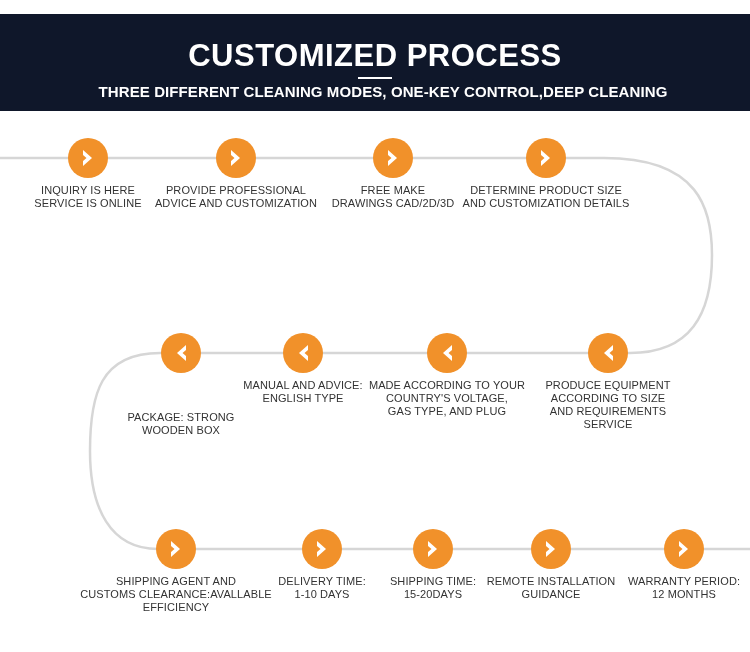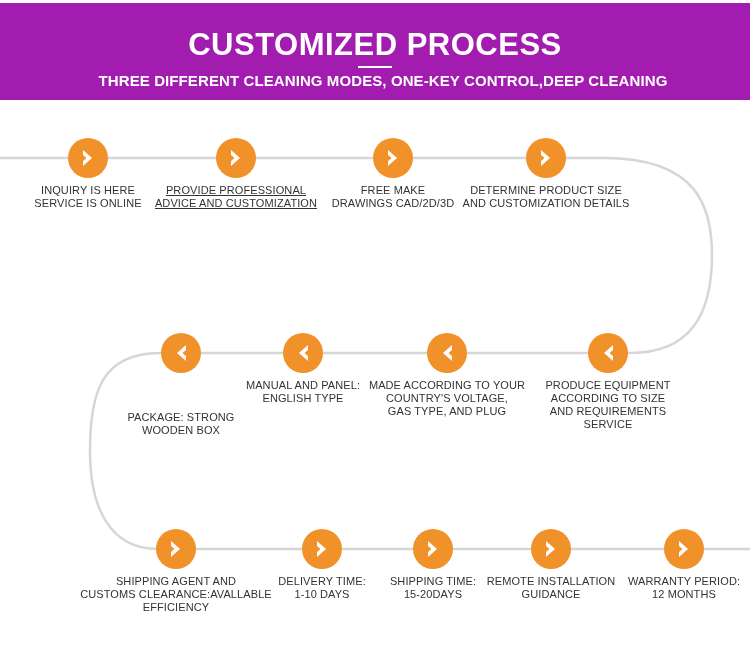--- a/index.html
+++ b/index.html
@@ -16,24 +16,24 @@
     width: 750px;
     height: 652px;
     background: #ffffff;
     overflow: hidden;
   }
 
   
   .banner {
     position: absolute;
     left: 0;
-    top: 3px;
+    top: 14px;
     width: 750px;
     height: 97px;
-    background: #a21caf;
+    background: #0f172a;
     box-sizing: border-box;
   }
   .banner-title {
     position: absolute;
     left: 0;
     top: 24px;
     width: 750px;
     text-align: center;
     color: #ffffff;
     font-size: 31px;
@@ -149,21 +149,21 @@
       <div class="step-label" style="left:-75px; width:150px;">INQUIRY IS HERE
 SERVICE IS ONLINE</div>
     </div>
 
     <div class="step" style="left:236px; top:58px;">
       <div class="step-circle">
         <svg width="20" height="20" viewBox="0 0 20 20" aria-hidden="true">
           <path d="M5 2 L14 10 L5 18 L5 13 L8.5 10 L5 7 Z" fill="#ffffff"></path>
         </svg>
       </div>
-      <div class="step-label" style="left:-95px; width:190px;text-decoration:underline;">PROVIDE PROFESSIONAL
+      <div class="step-label" style="left:-95px; width:190px;">PROVIDE PROFESSIONAL
 ADVICE AND CUSTOMIZATION</div>
     </div>
 
     <div class="step" style="left:393px; top:58px;">
       <div class="step-circle">
         <svg width="20" height="20" viewBox="0 0 20 20" aria-hidden="true">
           <path d="M5 2 L14 10 L5 18 L5 13 L8.5 10 L5 7 Z" fill="#ffffff"></path>
         </svg>
       </div>
       <div class="step-label" style="left:-75px; width:150px;">FREE MAKE
@@ -189,21 +189,21 @@
       <div class="step-label" style="left:-75px; width:150px;margin-top:32px;">PACKAGE: STRONG
 WOODEN BOX</div>
     </div>
 
     <div class="step" style="left:303px; top:253px;">
       <div class="step-circle">
         <svg width="20" height="20" viewBox="0 0 20 20" aria-hidden="true">
           <path d="M15 2 L6 10 L15 18 L15 13 L11.5 10 L15 7 Z" fill="#ffffff"></path>
         </svg>
       </div>
-      <div class="step-label" style="left:-75px; width:150px;">MANUAL AND PANEL:
+      <div class="step-label" style="left:-75px; width:150px;">MANUAL AND ADVICE:
 ENGLISH TYPE</div>
     </div>
 
     <div class="step" style="left:447px; top:253px;">
       <div class="step-circle">
         <svg width="20" height="20" viewBox="0 0 20 20" aria-hidden="true">
           <path d="M15 2 L6 10 L15 18 L15 13 L11.5 10 L15 7 Z" fill="#ffffff"></path>
         </svg>
       </div>
       <div class="step-label" style="left:-90px; width:180px;">MADE ACCORDING TO YOUR

